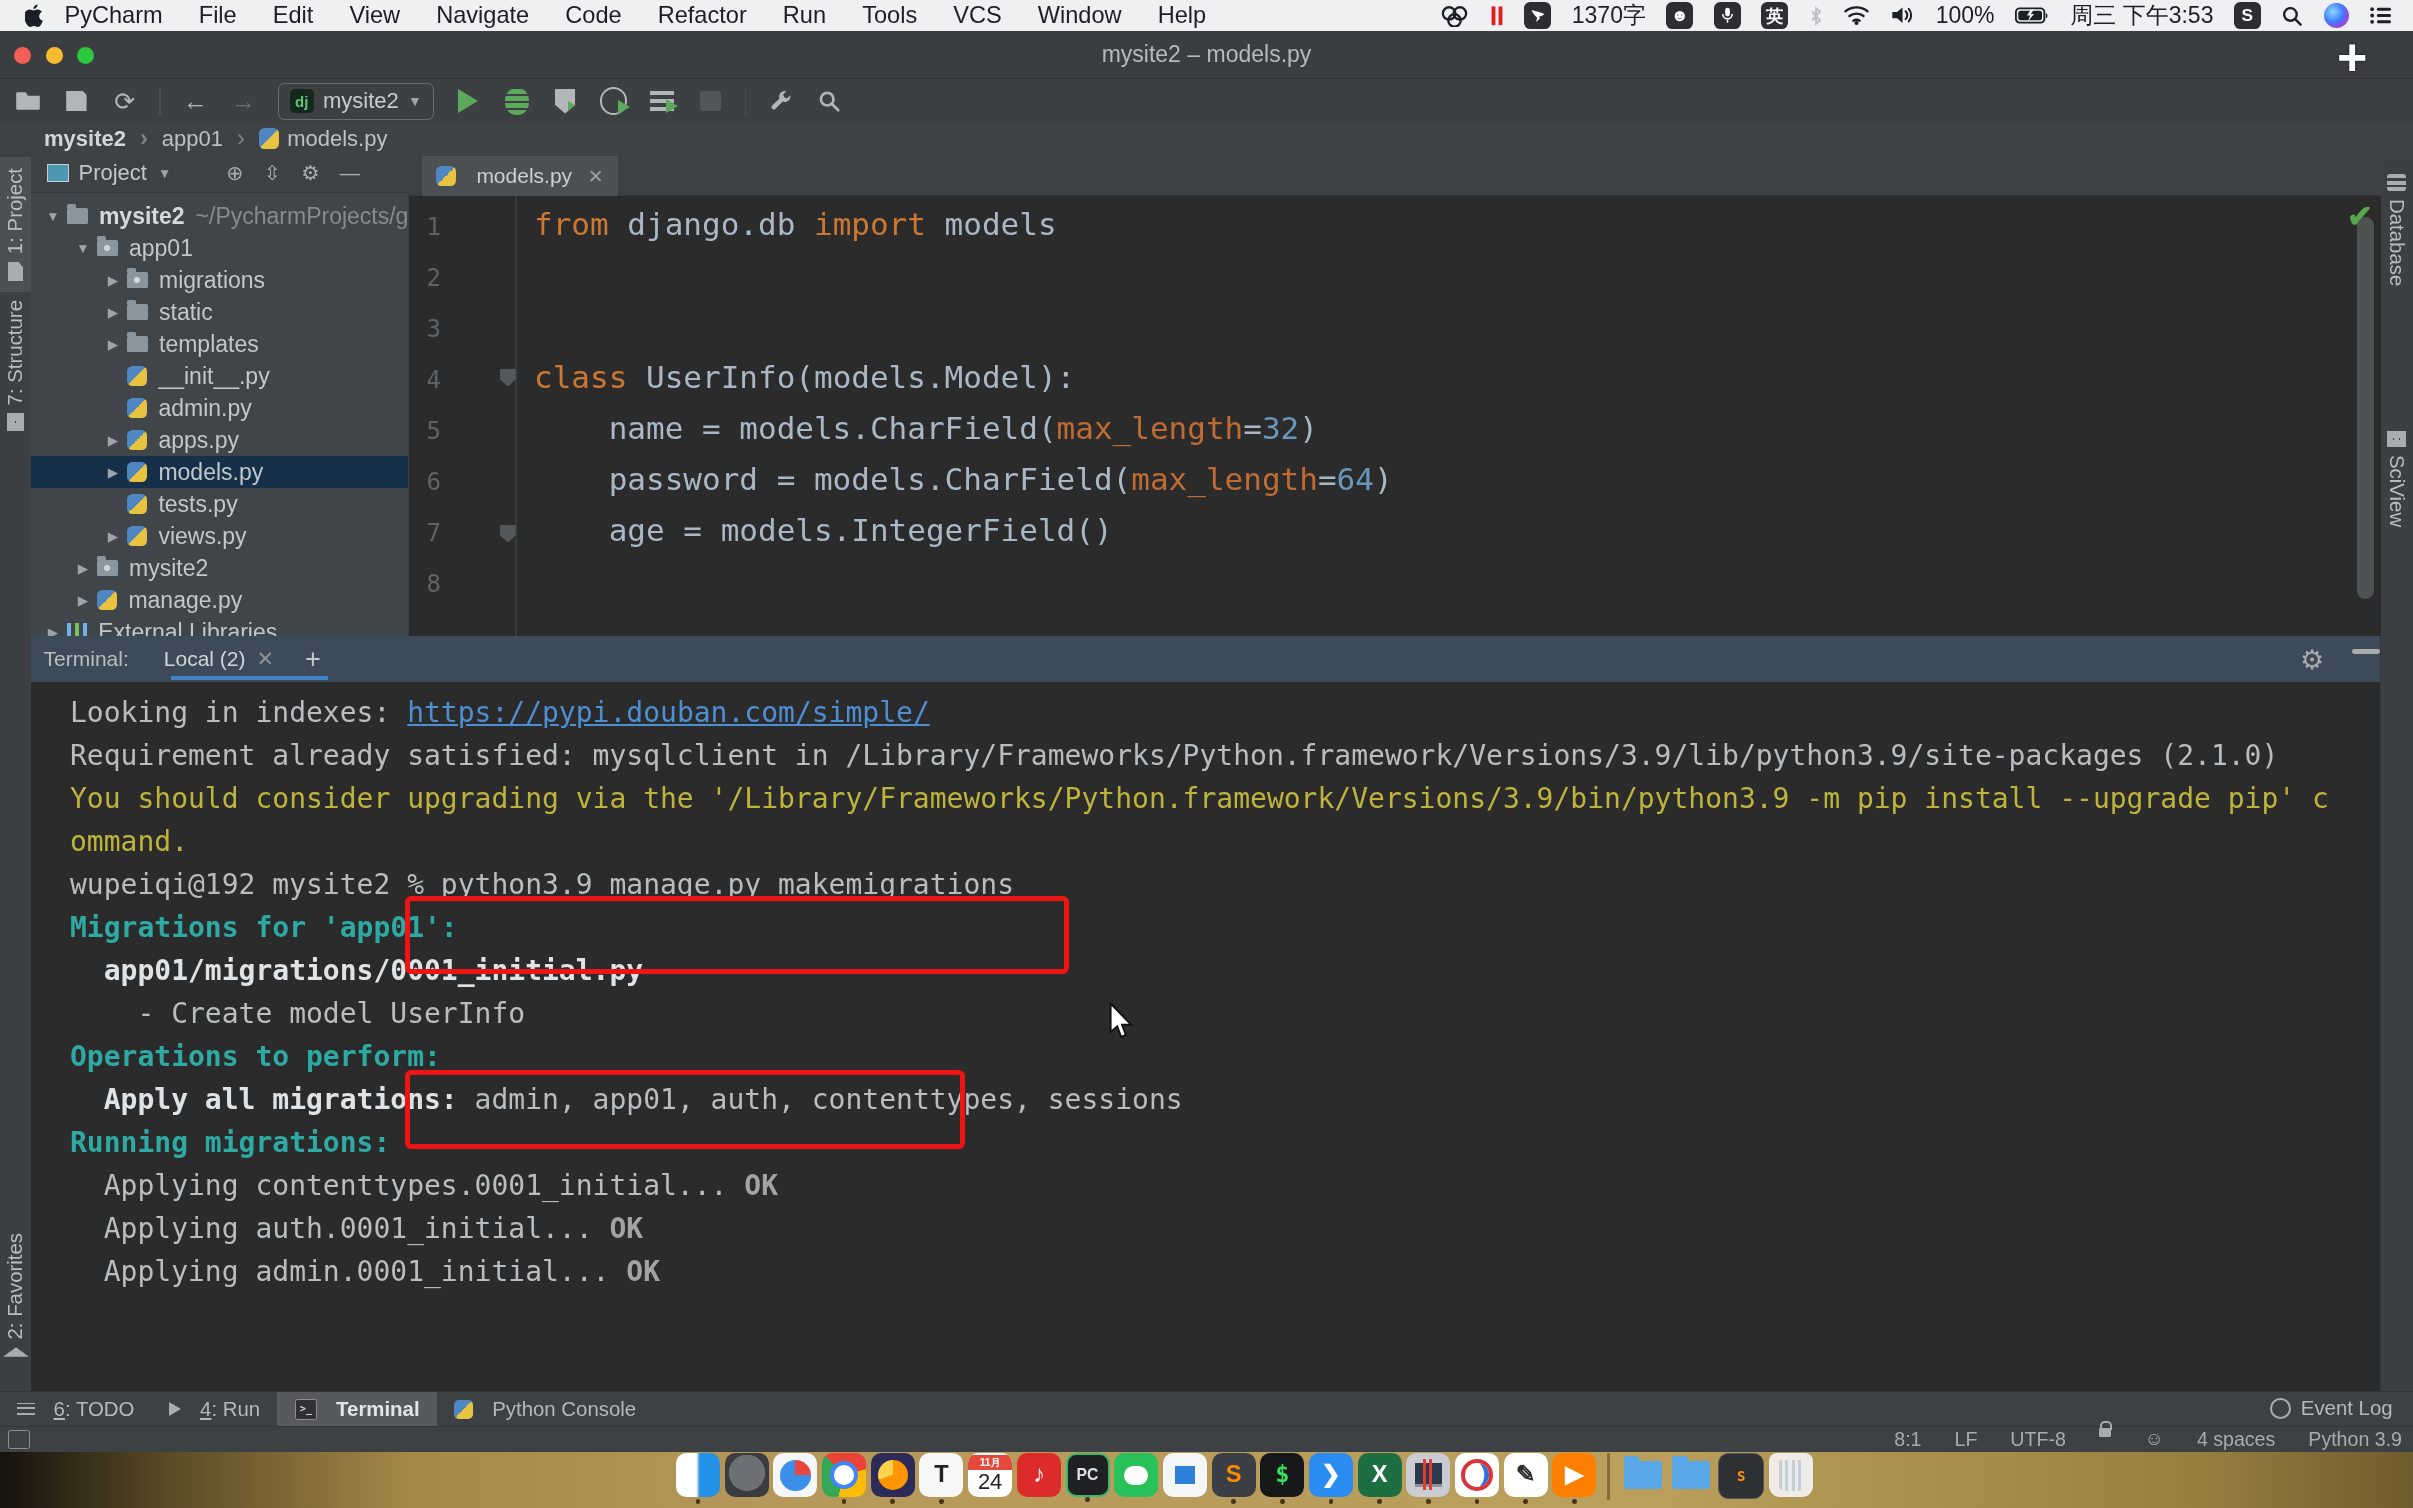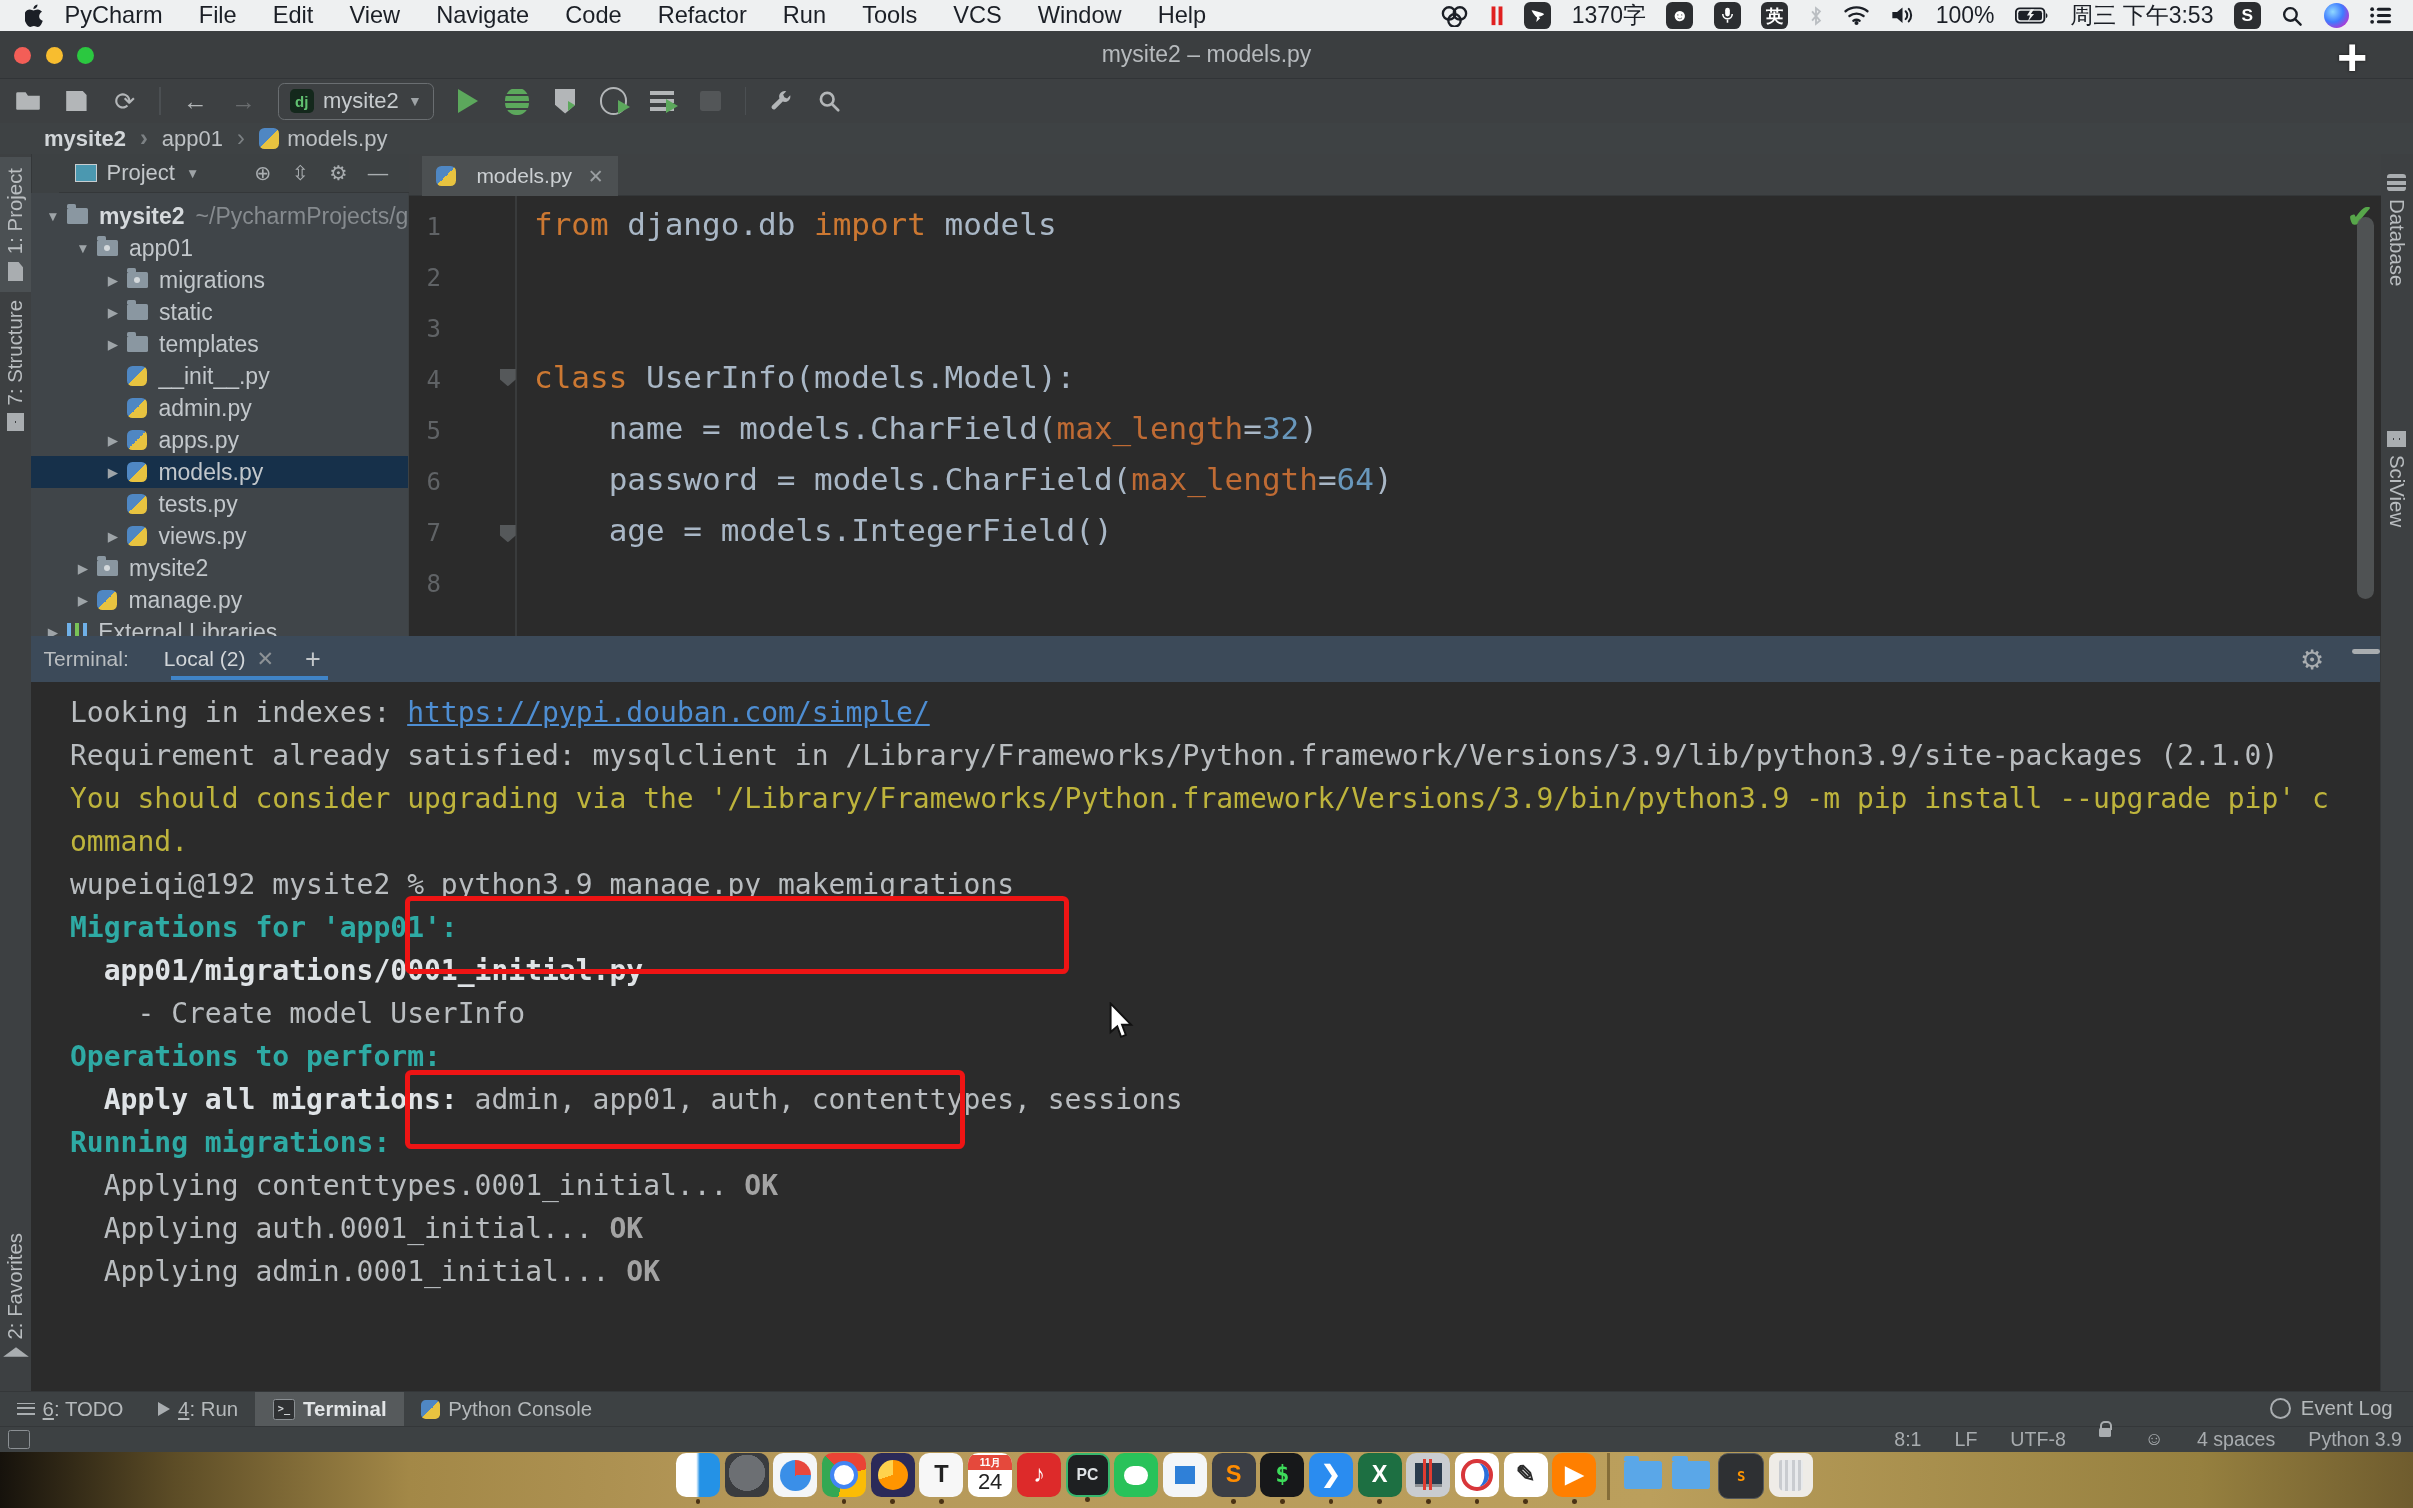--- a/index.html
+++ b/index.html
@@ -69,21 +69,21 @@
   
   #rstripe{left:2380px;top:154px;width:33px;height:1237px;background:#3d4042;border-left:1.6px solid #343739;}
   .rv{position:absolute;left:0;width:33px;display:flex;flex-direction:column;align-items:center;color:#b9bdc0;font-size:20.4px;}
   .rvtext{writing-mode:vertical-rl;white-space:nowrap;margin-top:7.9px;}
   .dbicon{width:19px;height:17.3px;background:repeating-linear-gradient(0deg,#a9adb0 0 3.9px,transparent 3.9px 6.3px);border-radius:3.1px;}
   .gridicon{width:19px;height:15.7px;
      background:linear-gradient(90deg,#a9adb0 0 30%,transparent 30% 36%,#a9adb0 36% 64%,transparent 64% 70%,#a9adb0 70% 100%),
                 linear-gradient(0deg,#a9adb0 0 42%,transparent 42% 58%,#a9adb0 58% 100%);}
   
   #proj-header{left:31px;top:154px;width:377px;height:39px;background:#3d4143;display:flex;align-items:center;
-               color:#c3c7ca;font-size:22px;border-bottom:1.6px solid #343739;box-sizing:border-box;margin-left:28px;}
+               color:#c3c7ca;font-size:22px;border-bottom:1.6px solid #343739;box-sizing:border-box;}
   #proj-folder{width:20.4px;height:15.7px;background:#4b98b0;border:1.6px solid #c8cdd0;margin:0 9.4px 0 15.7px;}
   .hicon{color:#a9adb0;font-size:20.4px;margin-left:20.4px;}
   #proj-tree{left:31px;top:193px;width:377px;height:443px;background:#404549;overflow:hidden;padding-top:7px;box-sizing:border-box;}
   .trow{height:32px;display:flex;align-items:center;white-space:nowrap;color:#c2c7cb;font-size:23px;}
   .trow.sel{background:#16304a;}
   .arr{width:28px;font-size:13.4px;color:#9ea4a8;text-align:center;flex:none;}
   .tlabel.b{font-weight:bold;color:#d5d9dc;}
   .tpath{color:#868b8f;margin-left:11px;}
   .ticon{flex:none;margin-right:11px;position:relative;}
   .ticon.folder,.ticon.package{width:21px;height:15.7px;background:#8a97a1;border-radius:1.6px;}
@@ -125,21 +125,21 @@
   .s-t{color:#b9bdc0;}
   .s-link{color:#4e8ed3;text-decoration:underline;}
   .s-warn{color:#beb43c;}
   .s-teal{color:#2eaaa4;font-weight:bold;}
   .s-b{color:#dfe3e6;font-weight:bold;}
   .s-g{color:#a3a3a3;font-weight:bold;}
   .redbox{border:5.5px solid #ee1414;border-radius:6.3px;z-index:8;}
   
   #toolwin-bar{left:0;top:1391px;width:2413px;height:35px;background:#3d4143;display:flex;align-items:center;
                color:#b5b9bb;font-size:20.4px;border-top:1.6px solid #343739;box-sizing:border-box;}
-  .twb{display:flex;align-items:center;gap:8px;padding:0 17.3px;height:35px;}
+  .twb{display:flex;align-items:center;gap:19px;padding:0 17.3px;height:35px;}
   .twb.active{background:#565a5c;color:#e2e5e7;font-weight:bold;}
   .twb u{text-decoration:underline;}
   .ic-todo{width:17.3px;height:12.6px;background:repeating-linear-gradient(0deg,#a9adb0 0 2.4px,transparent 2.4px 5.5px);}
   .ic-run{width:0;height:0;border-left:12.6px solid #a9adb0;border-top:7.9px solid transparent;border-bottom:7.9px solid transparent;}
   .ic-term{width:20.4px;height:19px;background:#2f3133;border:1.6px solid #8b9094;border-radius:2.4px;color:#cfd3d5;
            font-size:10.2px;line-height:17.3px;text-align:center;font-family:"DejaVu Sans Mono",monospace;}
   .ic-py{width:19px;height:19px;border-radius:4.7px;background:linear-gradient(135deg,#4f87c3 0 50%,#e8c340 50% 100%);}
   #event-log{position:absolute;right:20.4px;top:1391px;height:35px;display:flex;align-items:center;gap:9.4px;color:#b5b9bb;font-size:20.4px;}
   .ic-bell{width:17.3px;height:17.3px;border:2.4px solid #a9adb0;border-radius:50%;}
   #statusbar{left:0;top:1426px;width:2413px;height:26px;background:#3d4143;border-top:1.6px solid #343739;

